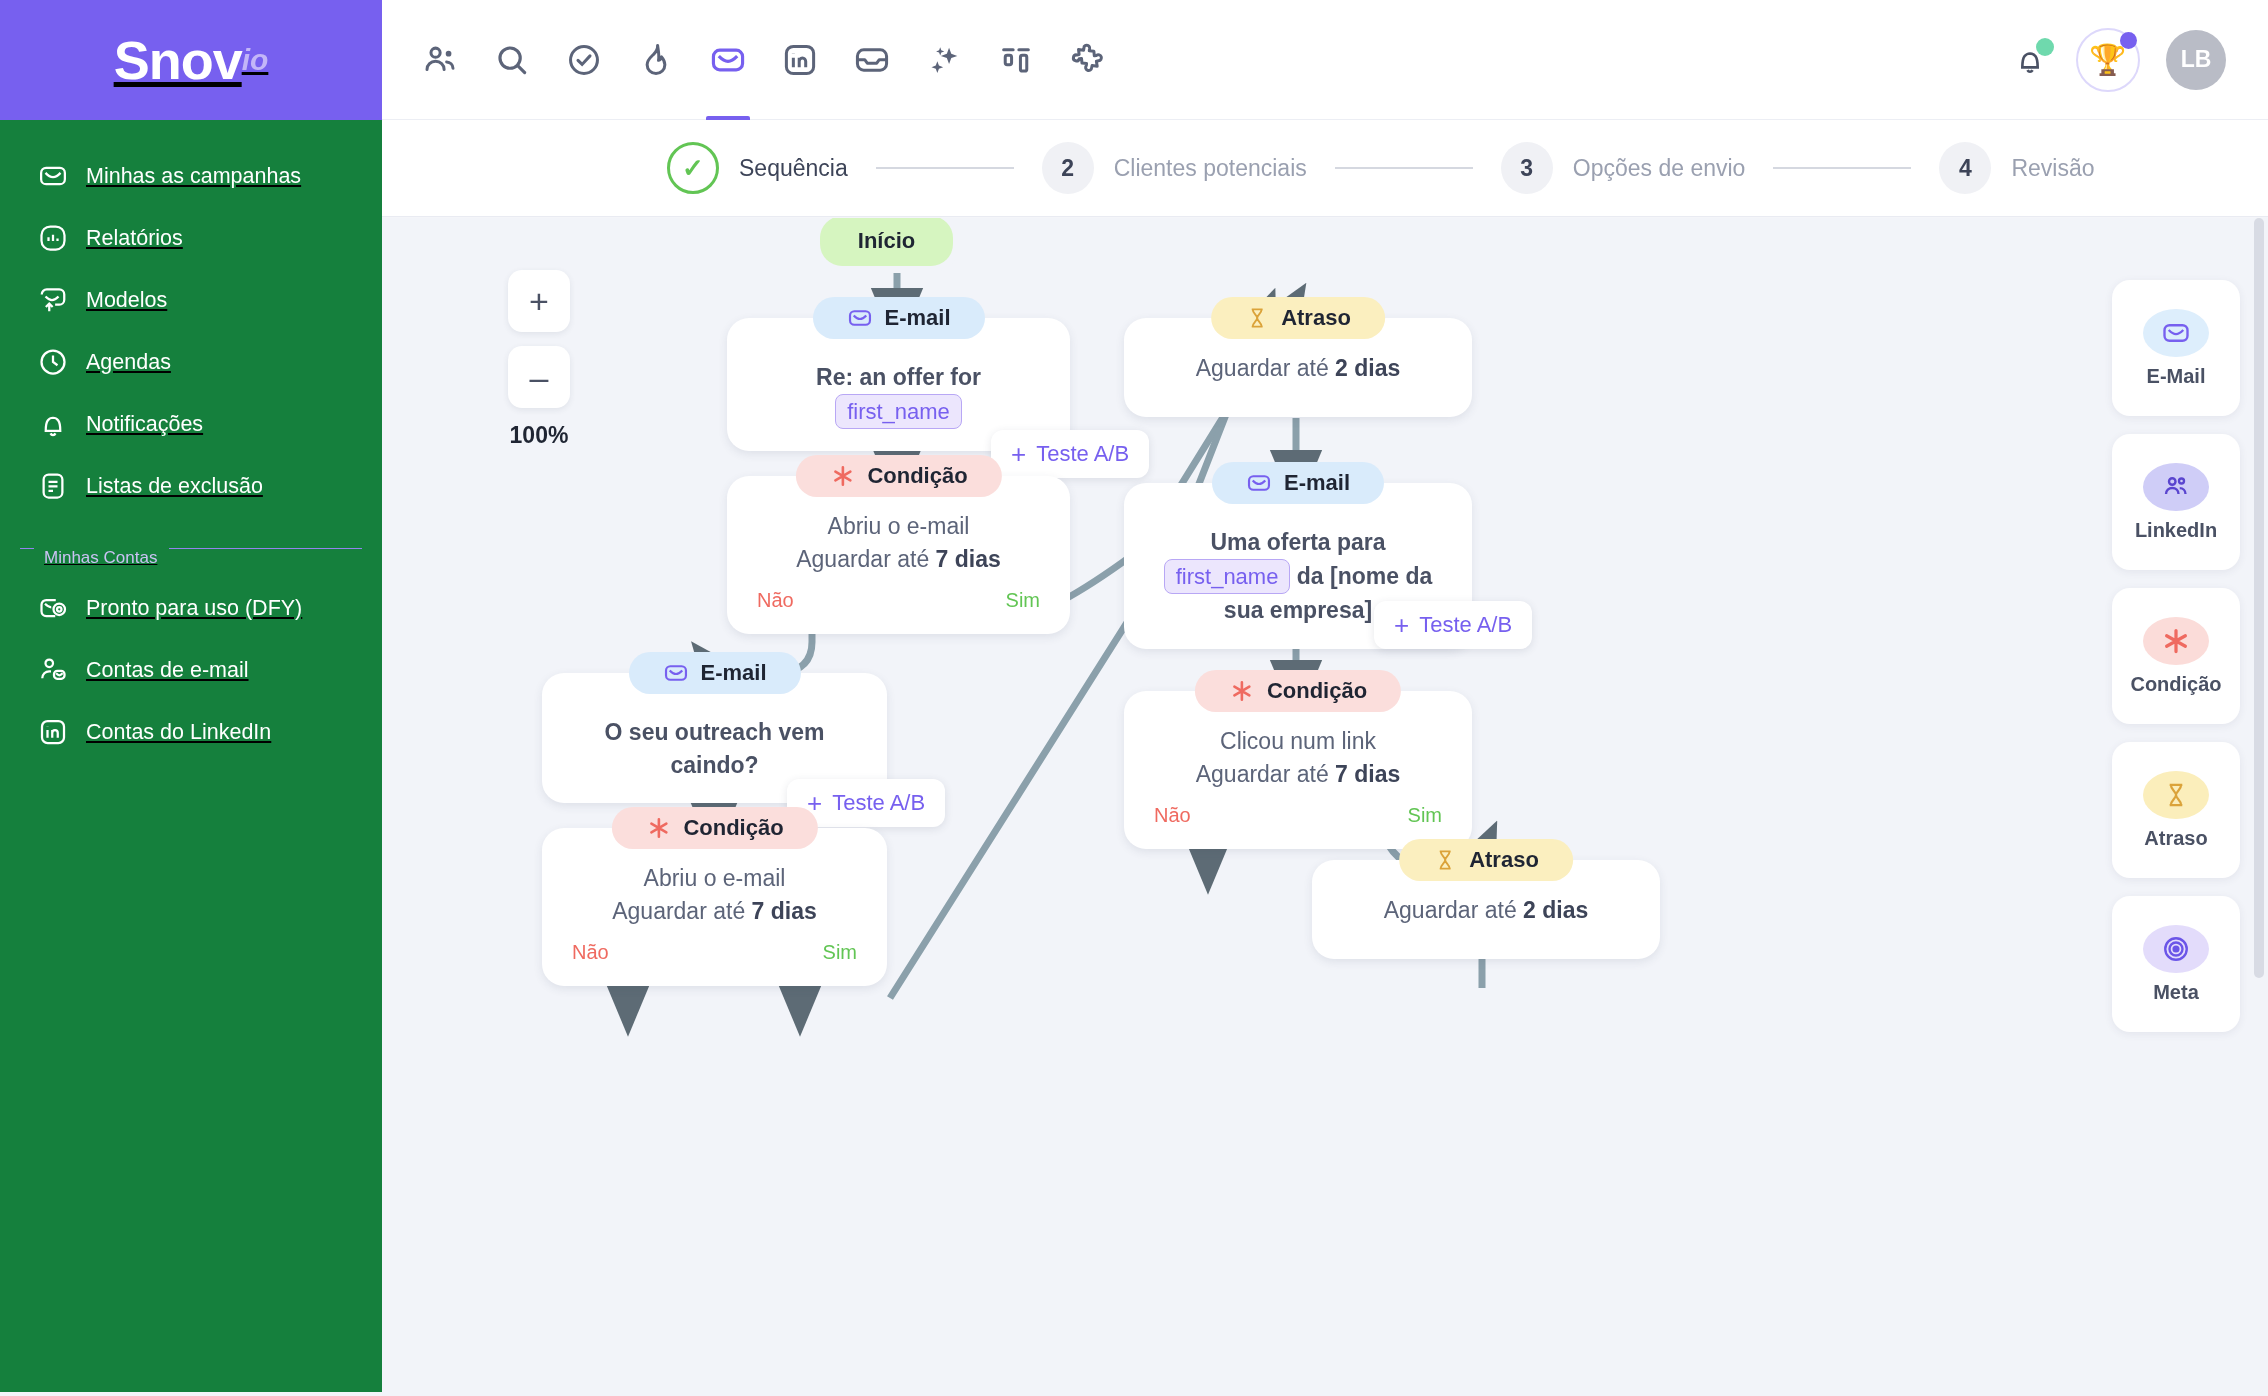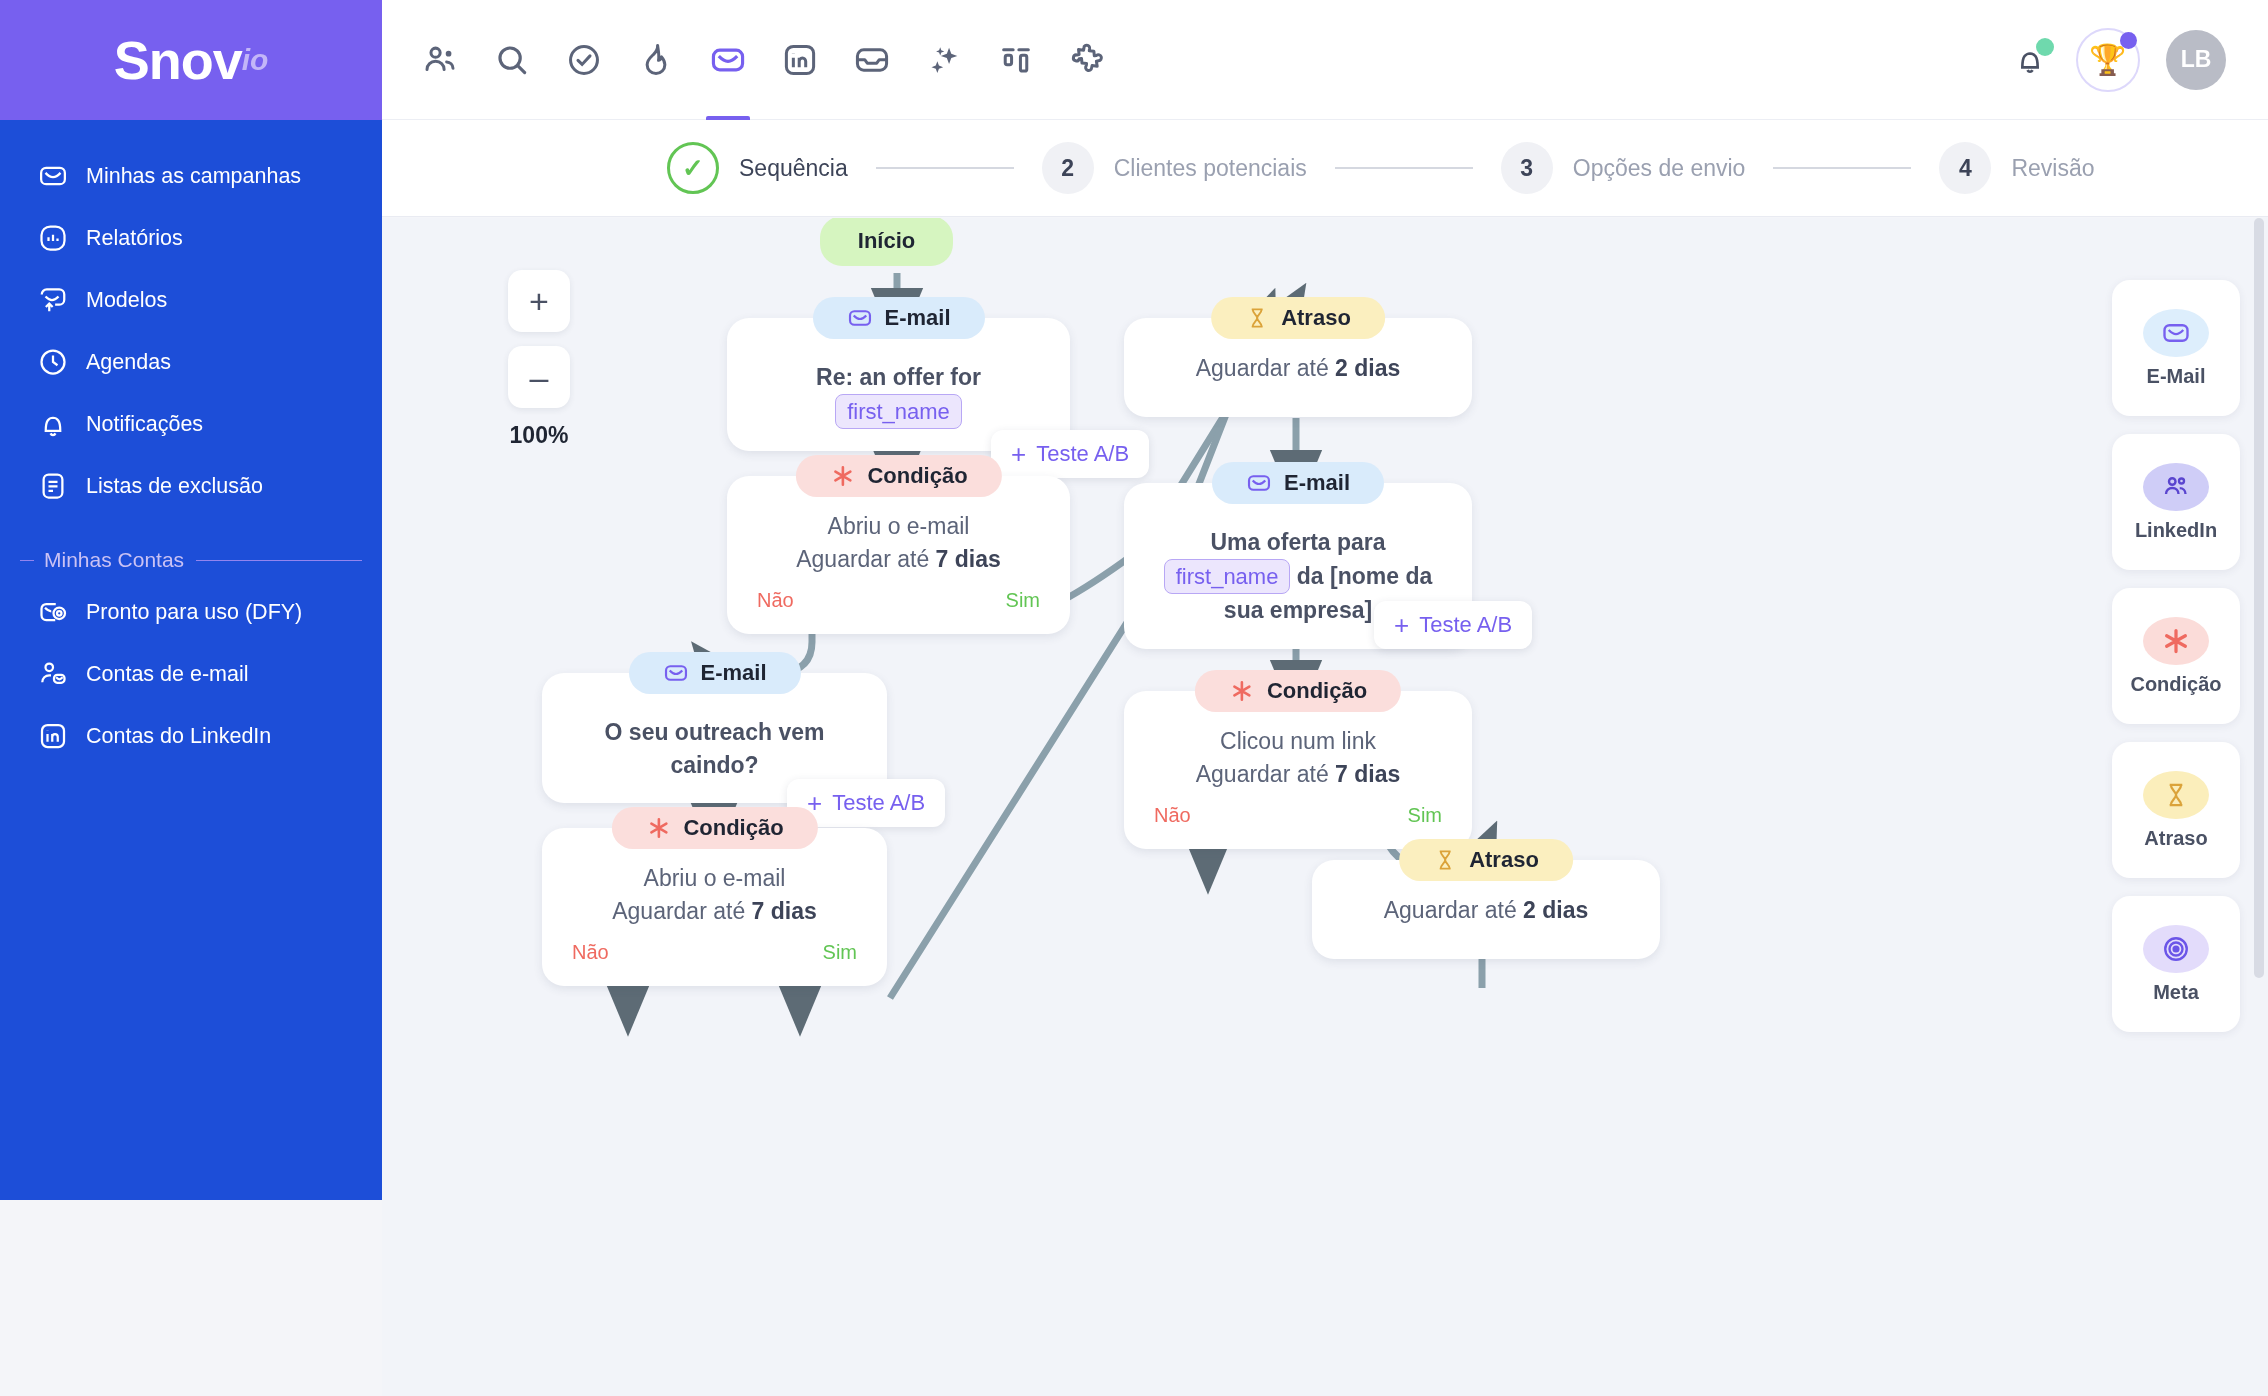--- a/index.html
+++ b/index.html
@@ -6,25 +6,26 @@
   html, body {
     width: 2268px; height: 1396px;
     font-family: "Liberation Sans", sans-serif;
     background: #f4f5f9;
     overflow: hidden;
   }
   .app { position: relative; width: 2268px; height: 1396px; display: flex; }
 
   
   .sidebar {
-    width: 382px; height: 1200px;
-    background: #1d4ed8;
+    width: 382px; height: 1392px;
+    background: #15803d;
     flex: 0 0 382px;
     position: relative;
     z-index: 30;
+    text-decoration: underline;
   }
   .logo-area {
     height: 120px;
     background: #7760ef;
     display: flex; align-items: center; justify-content: center;
   }
   .logo-text { font-size: 54px; font-weight: bold; color: #ffffff; letter-spacing: -1px; }
   .logo-io { font-size: 30px; font-style: italic; font-weight: bold; color: #c3b6f8; }
 
   .nav-list { padding-top: 22px; }
@@ -36,24 +37,24 @@
     border-radius: 12px;
     color: #ffffff;
     cursor: pointer;
   }
   .nav-item.active { background: #5a45cf; }
   .nav-item .nav-ico { width: 40px; display:flex; align-items:center; justify-content: flex-start; }
   .nav-item .nav-label { font-size: 21.5px; margin-left: 8px; white-space: nowrap; }
   .nav-item.active .nav-label { font-weight: bold; }
 
   .section-sep {
-    display: flex; align-items: center;
+    display: flex; align-items: flex-start;
     margin: 34px 20px 12px 20px;
     color: #cbc2f4;
-    font-size: 21px;
+    font-size: 17px;
   }
   .section-sep .line { height: 1px; background: #9384ef; flex: 0 0 14px; margin-right: 10px; }
   .section-sep .line2 { height: 1px; background: #9384ef; flex: 1; margin-left: 12px; }
 
   
   .main { flex: 1; position: relative; height: 1396px; }
 
   .topbar {
     height: 120px;
     background: #ffffff;

